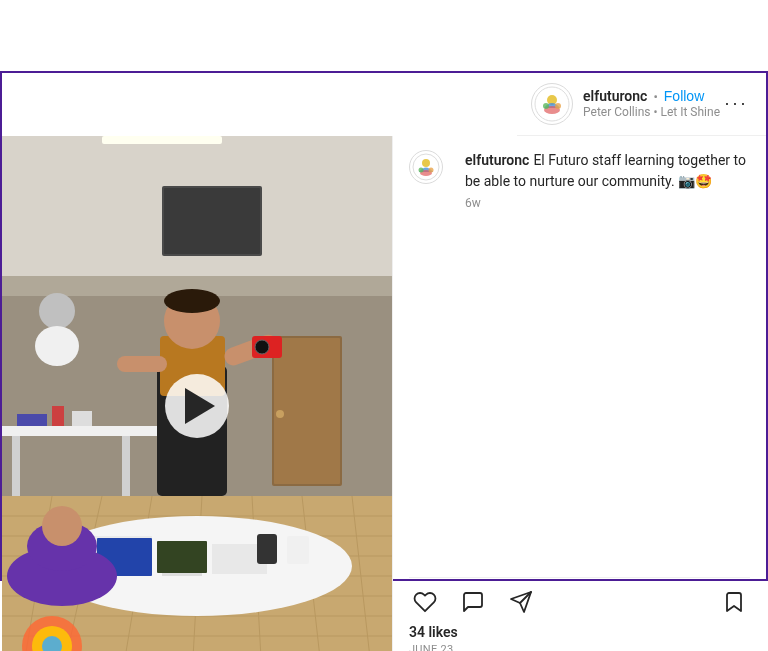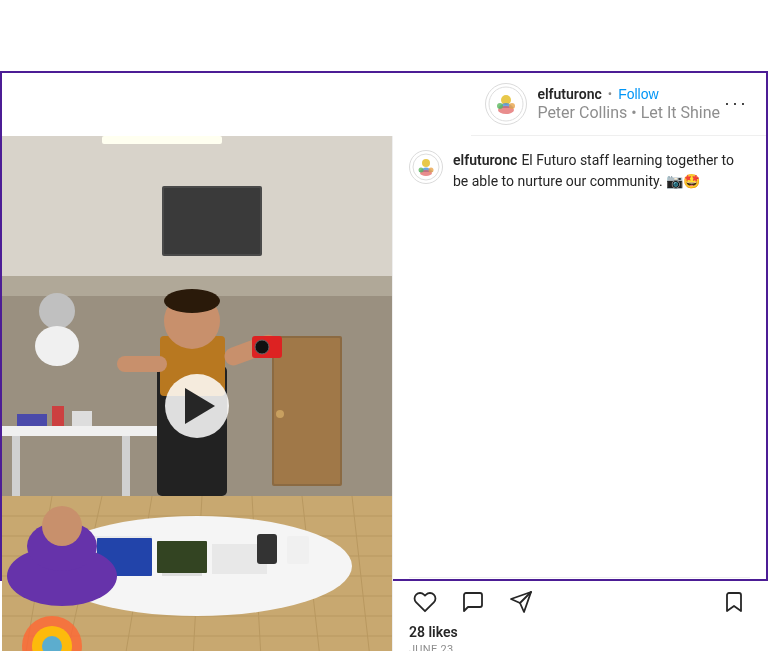--- a/index.html
+++ b/index.html
@@ -73,21 +73,21 @@
     .follow-btn {
       color: #0095f6;
       font-weight: 400;
       font-size: 14px;
       background: none;
       border: none;
       cursor: pointer;
       padding: 0;
     }
     .subtitle {
-      font-size: 16px;
+      font-size: 12px;
       color: #8e8e8e;
       margin-top: 1px;
     }
     .subtitle span {
       color: #8e8e8e;
     }
     .more-btn {
       background: none;
       border: none;
       cursor: pointer;
@@ -158,21 +158,21 @@
       flex-direction: column;
       padding: 14px 16px;
       border-left: 1px solid #efefef;
     }
     .comment-section {
       flex: 1;
     }
     .comment-row {
       display: flex;
       align-items: flex-start;
-      gap: 10px;
+      gap: 22px;
       margin-bottom: 12px;
     }
     .comment-avatar {
       width: 34px;
       height: 34px;
       border-radius: 50%;
       border: 1px solid #dbdbdb;
       background: #fff;
       display: flex;
       align-items: center;
@@ -376,20 +376,21 @@
               <path d="M7 19 Q14 10 21 19" fill="#4a90d9" opacity="0.8"></path>
               <ellipse cx="14" cy="20" rx="6" ry="3" fill="#e05c5c" opacity="0.7"></ellipse>
               <circle cx="9" cy="17" r="2.5" fill="#5cb85c" opacity="0.8"></circle>
               <circle cx="19" cy="17" r="2.5" fill="#e8a44a" opacity="0.8"></circle>
             </svg>
           </div>
           <div class="comment-body">
             <div class="comment-text">
               <span class="comment-username">elfuturonc</span><span>El Futuro staff learning together to be able to nurture our community. 📷🤩</span>
             </div>
+            <div class="comment-time">6w</div>
           </div>
         </div>
       </div>
 
       <div class="post-actions">
         <div class="action-icons">
           <button class="action-icon-btn">
             <svg width="24" height="24" viewBox="0 0 24 24" fill="none" stroke="#262626" stroke-width="1.8" stroke-linecap="round" stroke-linejoin="round">
               <path d="M20.84 4.61a5.5 5.5 0 0 0-7.78 0L12 5.67l-1.06-1.06a5.5 5.5 0 0 0-7.78 7.78l1.06 1.06L12 21.23l7.78-7.78 1.06-1.06a5.5 5.5 0 0 0 0-7.78z"></path>
             </svg>
@@ -404,19 +405,19 @@
               <line x1="22" y1="2" x2="11" y2="13"></line>
               <polygon points="22 2 15 22 11 13 2 9 22 2"></polygon>
             </svg>
           </button>
           <button class="action-icon-btn save-btn">
             <svg width="24" height="24" viewBox="0 0 24 24" fill="none" stroke="#262626" stroke-width="1.8" stroke-linecap="round" stroke-linejoin="round">
               <path d="M19 21l-7-5-7 5V5a2 2 0 0 1 2-2h10a2 2 0 0 1 2 2z"></path>
             </svg>
           </button>
         </div>
-        <div class="likes-count">28 likes</div>
+        <div class="likes-count">34 likes</div>
         <div class="post-date">JUNE 23</div>
       </div>
 
     </div>
   </div>
 </div>
 
 </body></html>

